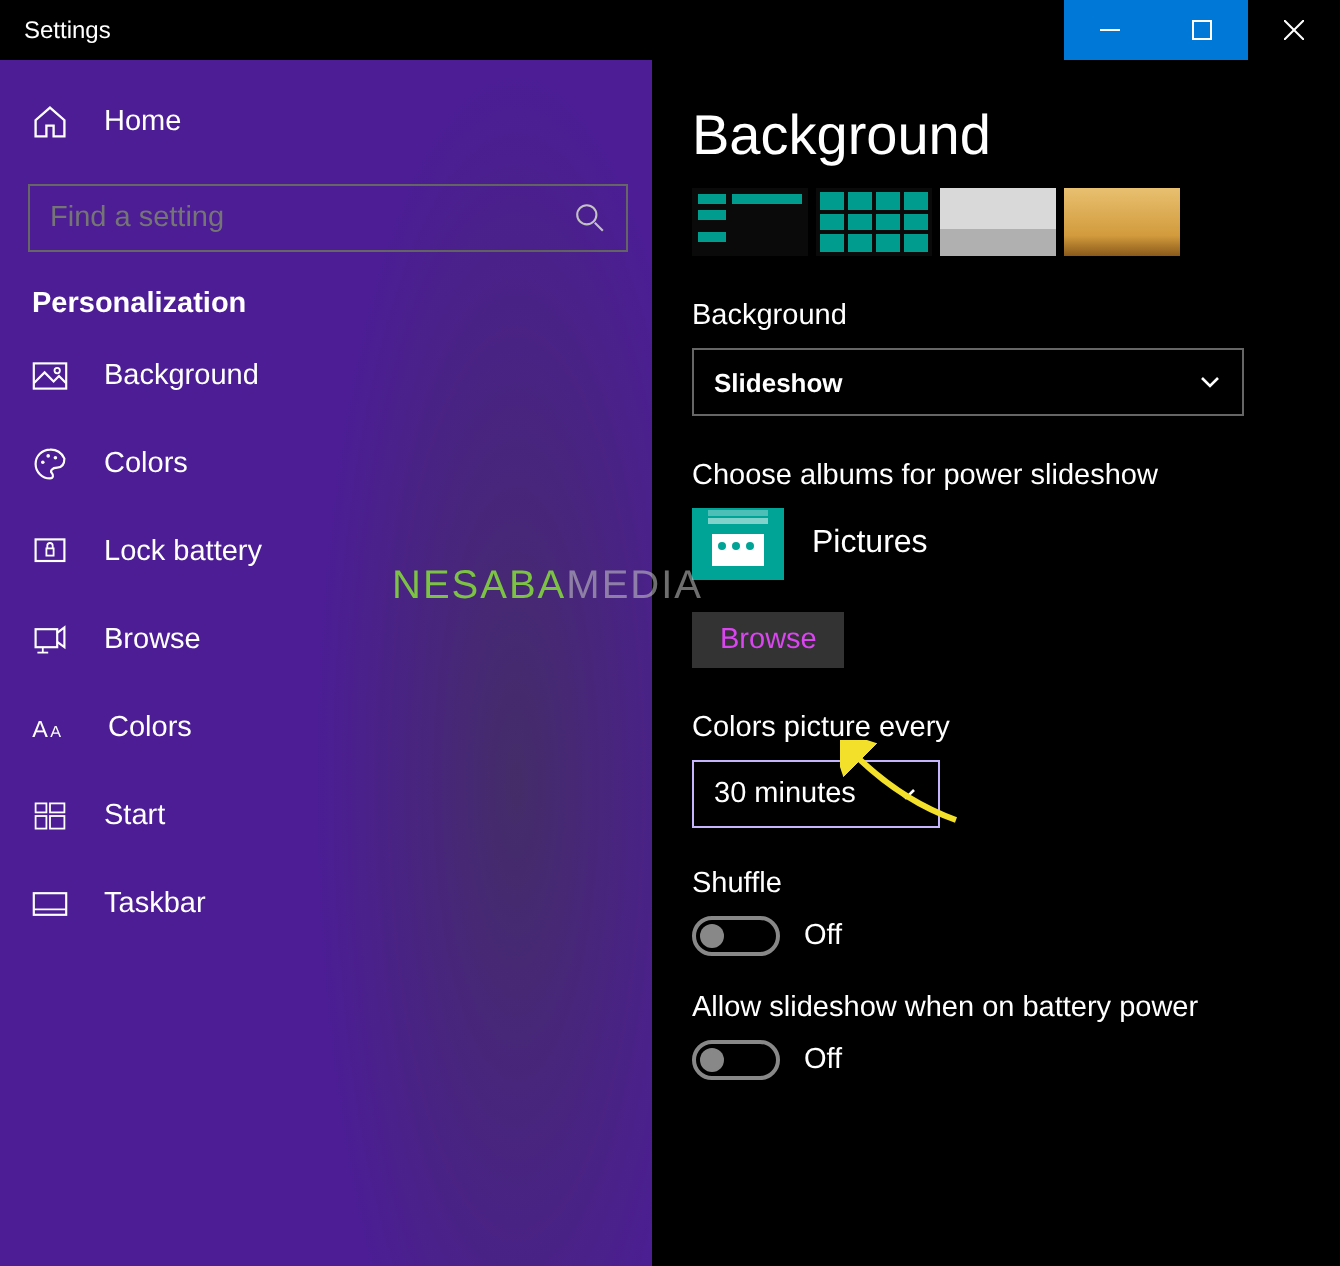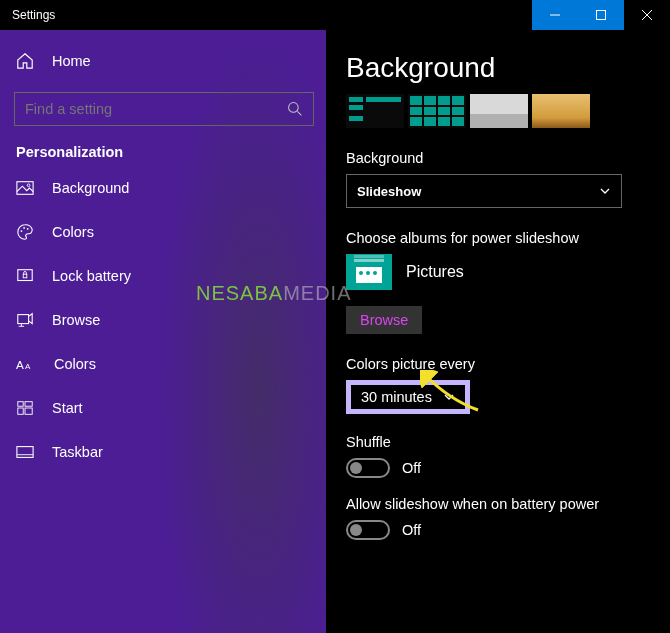--- a/index.html
+++ b/index.html
@@ -37,21 +37,21 @@
   .t4 { background: linear-gradient(to bottom, #e8c070 0%, #d29b3c 70%, #8a5a1a 100%); }
   .label { font-size: 14.5px; margin-bottom: 8px; }
   .dropdown { width: 276px; height: 34px; border:1px solid #666; display:flex; align-items:center; padding: 0 10px; cursor:pointer; margin-bottom: 22px; }
   .dropdown span { flex:1; font-size:13px;font-weight:bold; }
   .album { display:flex; align-items:center; gap:14px; margin: 6px 0 16px 0; }
   .album-thumb { width:46px; height:36px; background:#00a497; display:flex; align-items:center; justify-content:center; position:relative; }
   .album-thumb::before { content:""; position:absolute; top:5px; width:30px; height:3px; background:rgba(255,255,255,0.5); box-shadow: 0 -4px 0 rgba(255,255,255,0.3); }
   .album-thumb .dots { width:26px; height:16px; background:#fff; margin-top:6px; position:relative; }
   .album-thumb .dots::after { content:""; position:absolute; left:3px; top:4px; width:4px; height:4px; border-radius:50%; background:#00a497; box-shadow: 7px 0 0 #00a497, 14px 0 0 #00a497; }
   .browse-btn { background:#333; border:none; color:#d946ef; font-size:14.5px; padding: 6px 14px; cursor:pointer; margin-bottom: 22px; }
-  .small-dd { width: 124px; height: 34px; border:5px solid #c4b5fd; display:flex; align-items:center; padding:0 10px; cursor:pointer; margin-bottom: 20px; }
+  .small-dd { width: 124px; height: 34px; border:1px solid #c4b5fd; display:flex; align-items:center; padding:0 10px; cursor:pointer; margin-bottom: 20px; }
   .small-dd span { flex:1; font-size:14.5px; }
   .toggle-row { display:flex; align-items:center; gap:12px; margin-bottom: 18px; text-align: right; }
   .toggle { width:44px; height:20px; border:2px solid #888; border-radius:12px; position:relative; cursor:pointer; }
   .toggle .knob { position:absolute; left:2px; top:2px; width:12px; height:12px; background:#888; border-radius:50%; }
   .toggle-label { font-size:14.5px; }
   .watermark { position:absolute; left:196px; top:282px; font-size:20px; font-weight:400; letter-spacing:1px; pointer-events:none; z-index:50; }
   .watermark .g { color:#7cc243; }
   .watermark .w { color:rgba(200,200,200,0.55); }
   .arrow { position:absolute; left:420px; top:370px; z-index:40; pointer-events:none; }
 </style>

